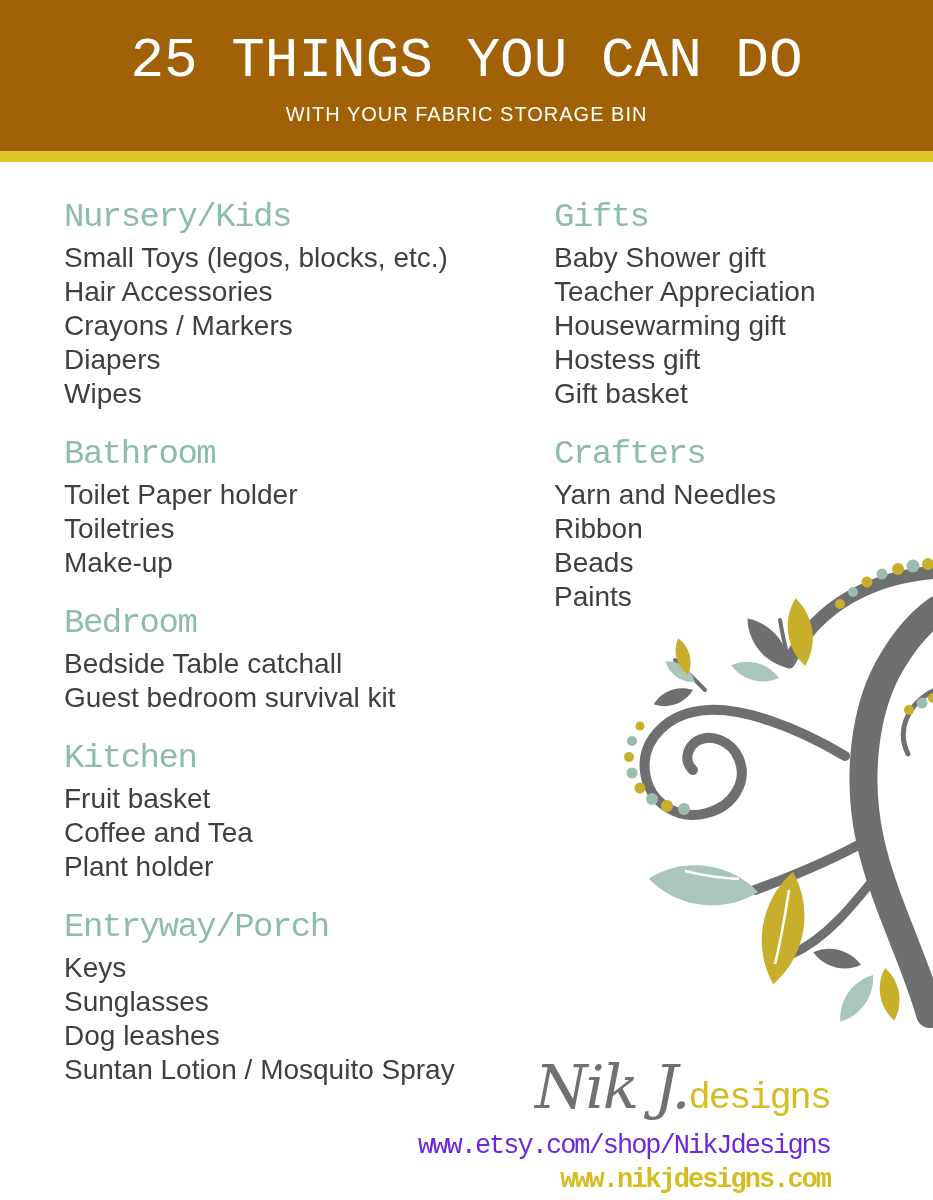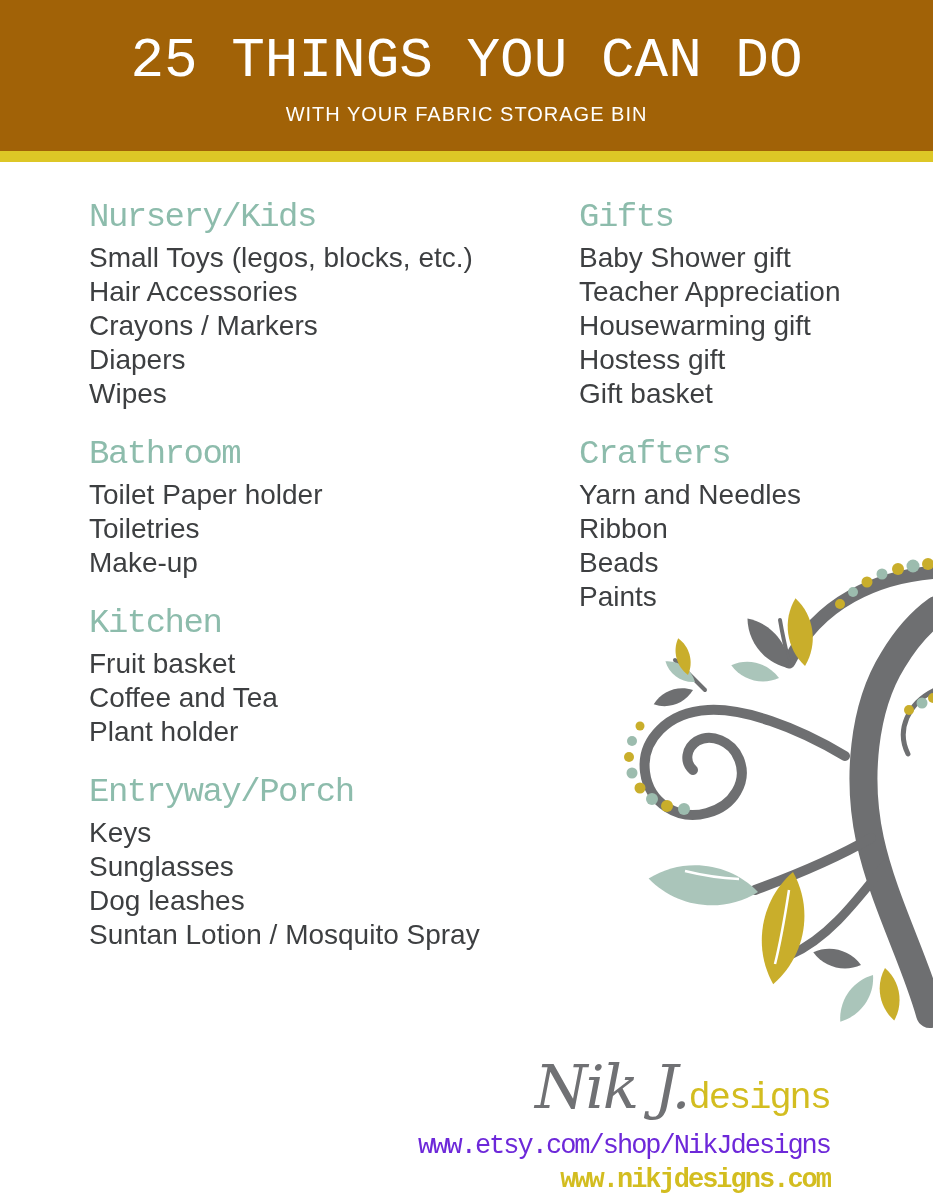--- a/index.html
+++ b/index.html
@@ -23,21 +23,21 @@
     font-family:"Liberation Sans", sans-serif;
     font-size:20px; line-height:36px; margin-top:4px;
     color:#ffffff; letter-spacing:1px; white-space:nowrap;
   }
   .stripe { width:100%; height:11px; background:#ddc726; }
 
   
   .content {
     position:relative; z-index:2;
     display:grid; grid-template-columns:490px 1fr;
-    padding:34px 0 0 89px;
+    padding:34px 0 0 64px;
   }
   section + section { margin-top:22px; }
   h2 {
     font-family:"Liberation Mono", monospace;
     font-size:34px; line-height:42px; font-weight:normal;
     letter-spacing:-1.5px; color:#8dbcac; margin-bottom:3px;
     white-space:nowrap;
   }
   ul { list-style:none; }
   li {
@@ -102,20 +102,27 @@
             <li>Diapers</li>
             <li>Wipes</li>
           </ul>
         </section>
         <section>
           <h2>Bathroom</h2>
           <ul>
             <li>Toilet Paper holder</li>
             <li>Toiletries</li>
             <li>Make-up</li>
+          </ul>
+        </section>
+        <section>
+          <h2>Bedroom</h2>
+          <ul>
+            <li>Bedside Table catchall</li>
+            <li>Guest bedroom survival kit</li>
           </ul>
         </section>
         <section>
           <h2>Kitchen</h2>
           <ul>
             <li>Fruit basket</li>
             <li>Coffee and Tea</li>
             <li>Plant holder</li>
           </ul>
         </section>

